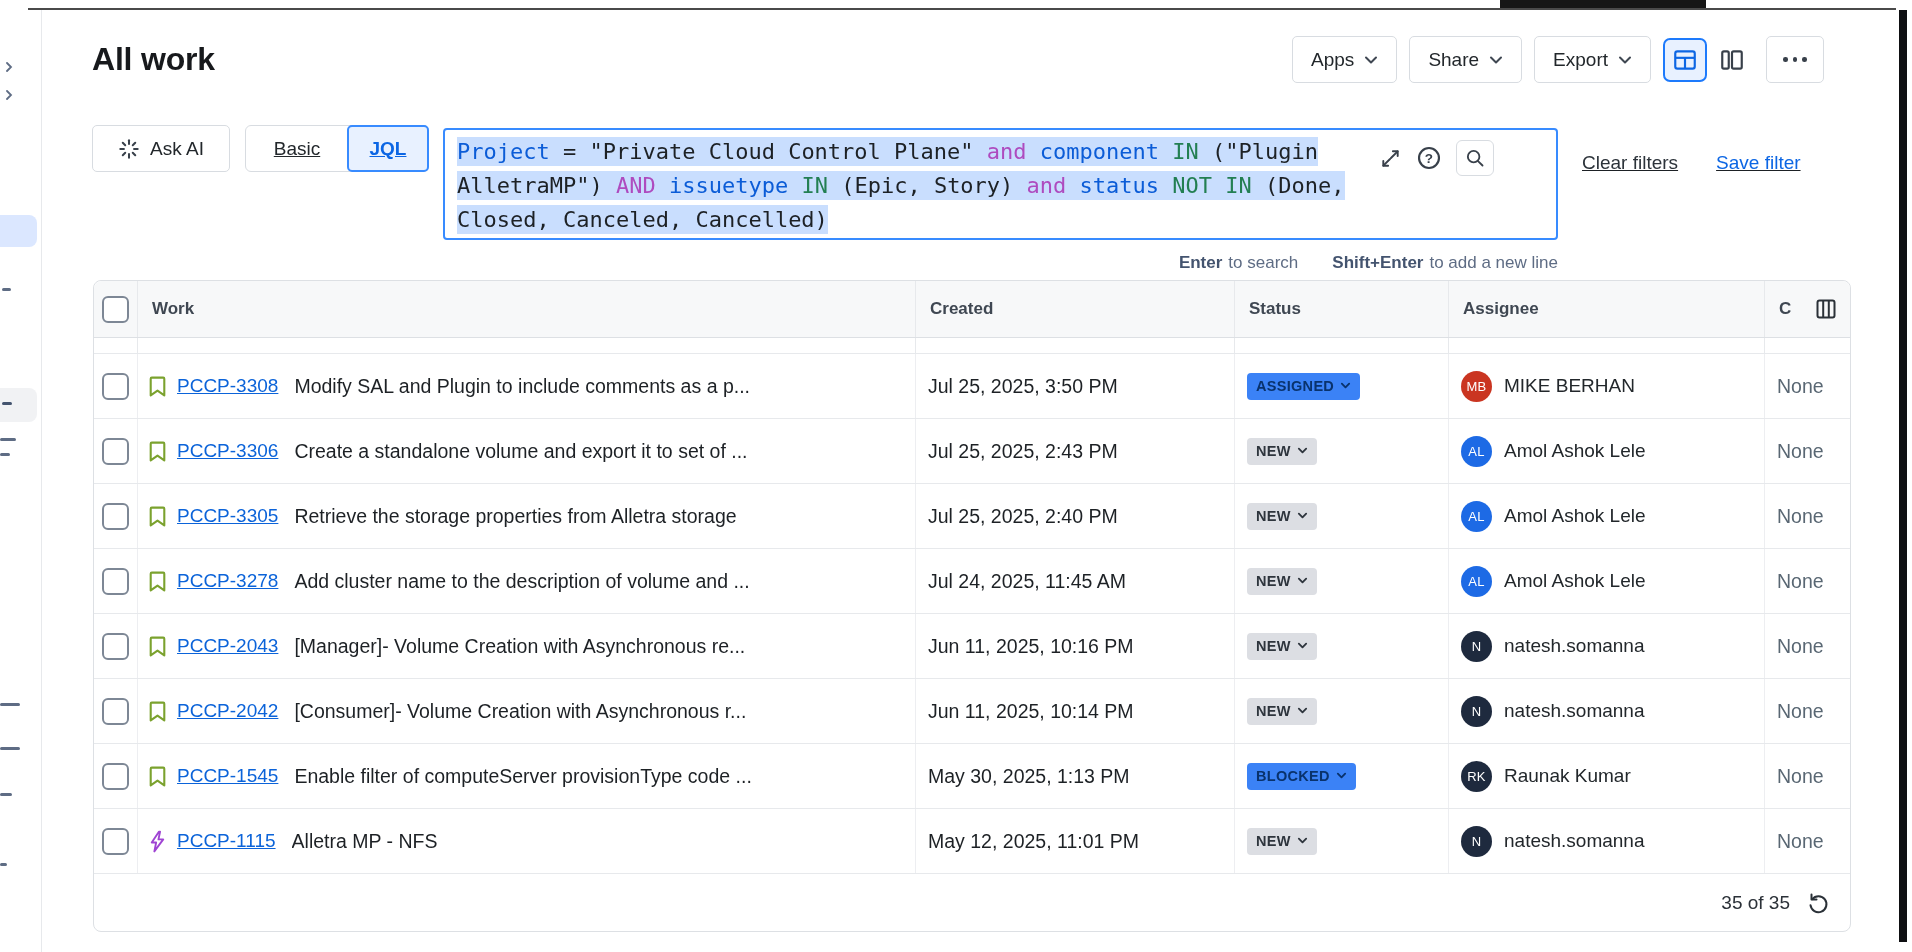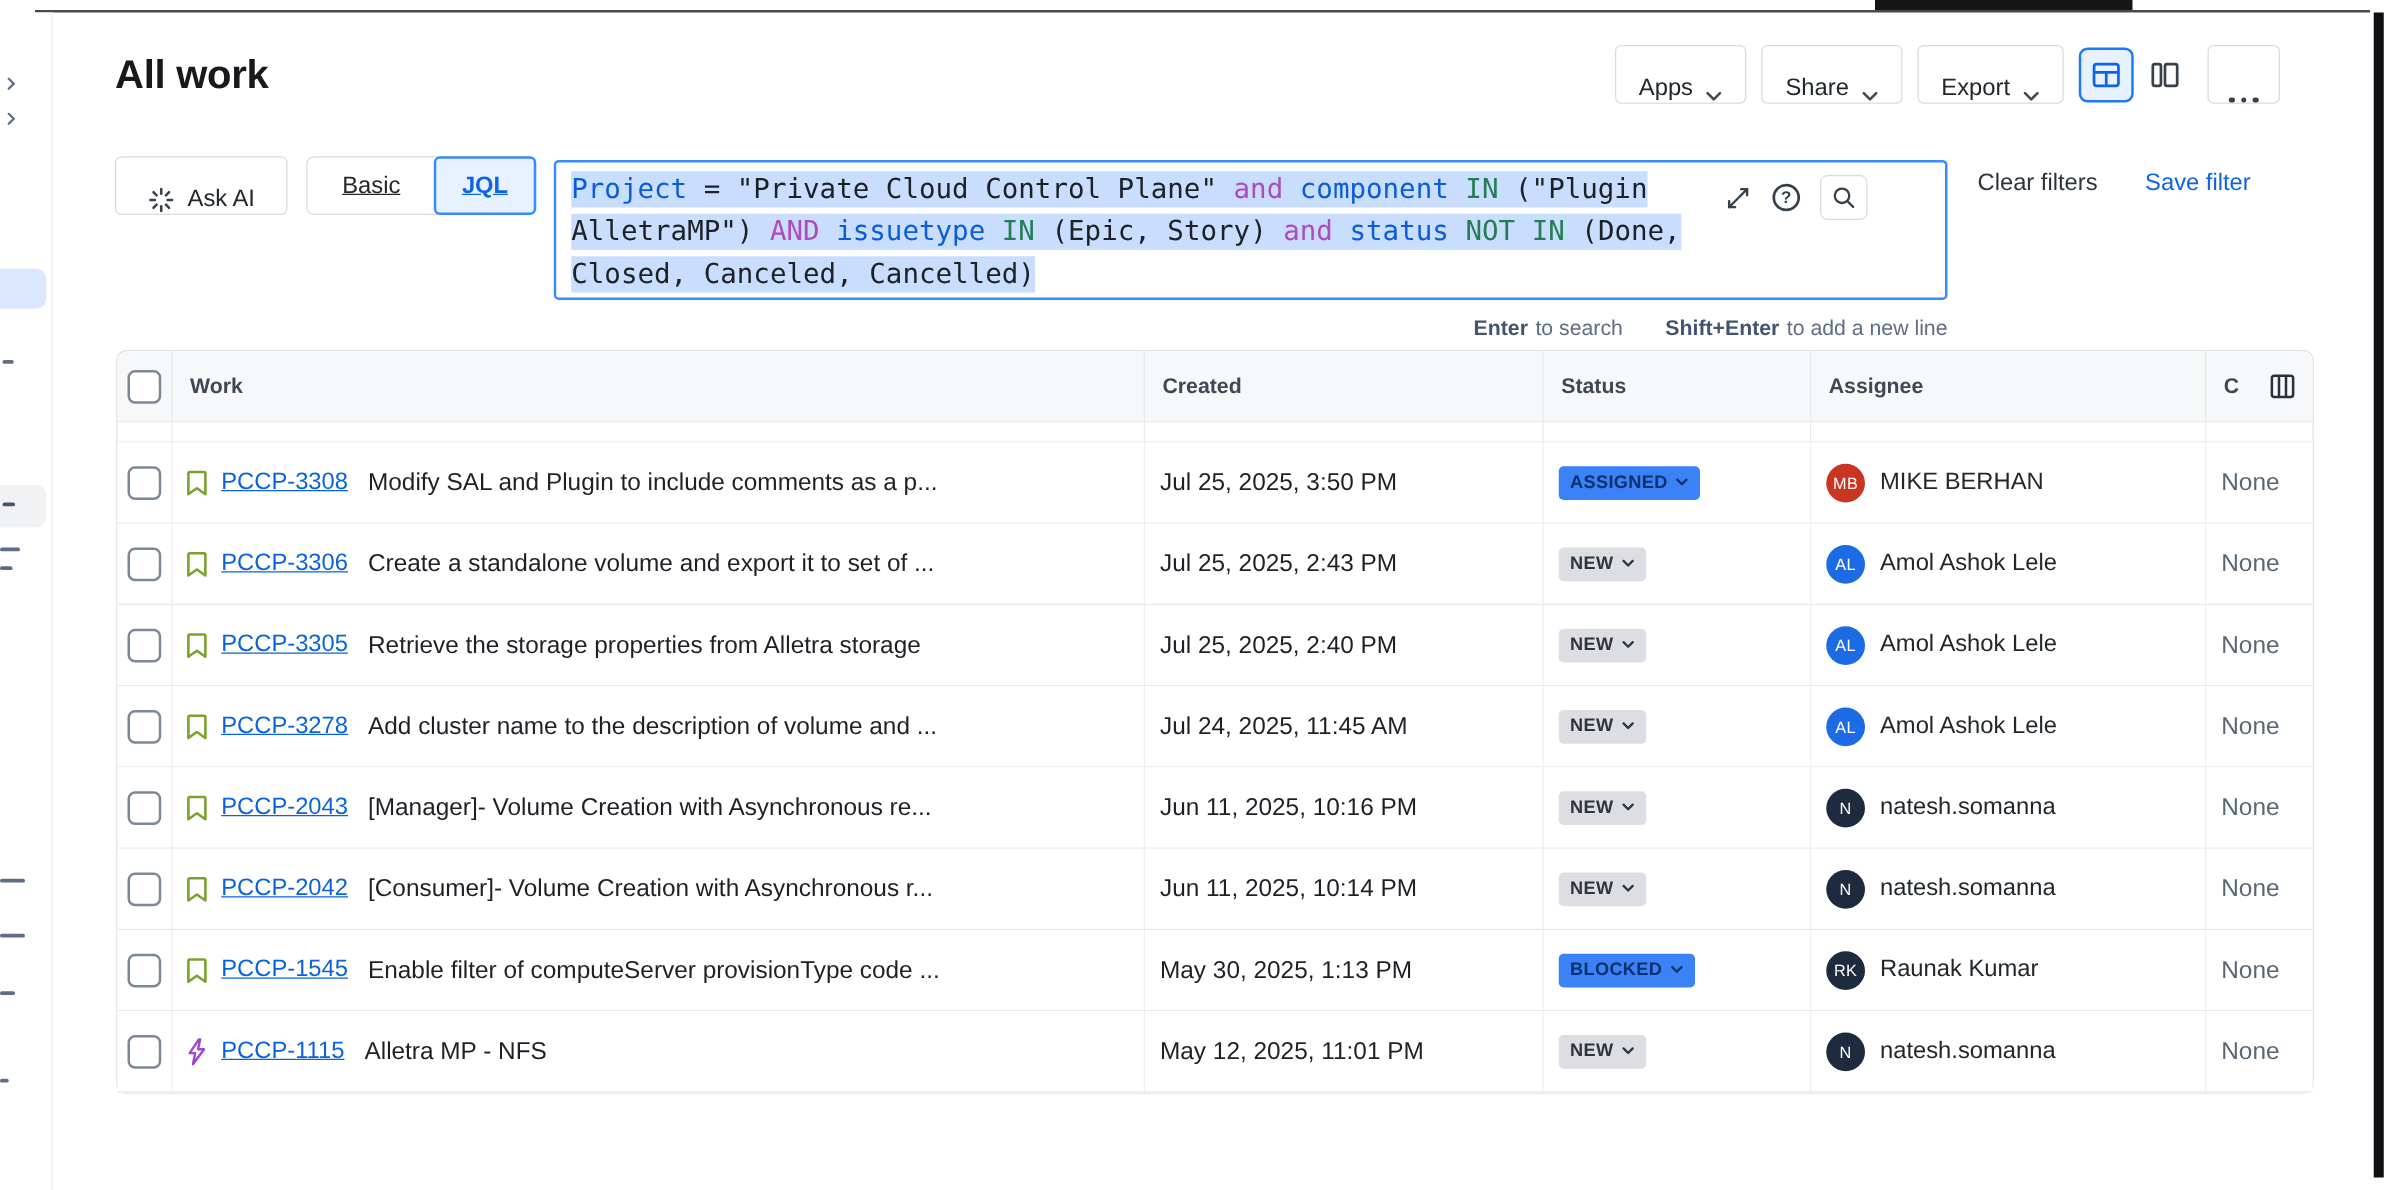--- a/index.html
+++ b/index.html
@@ -19,21 +19,21 @@
   .frag.block-gray{background:#F1F2F4;border-radius:0 8px 8px 0;}
   .chev-frag{position:absolute;width:10px;height:10px;}
   .chev-frag svg{display:block;}
 
   
   .main{position:absolute;left:41px;top:0;right:0;bottom:0;}
 
   .topbar{position:absolute;left:51px;top:36px;right:88px;display:flex;align-items:flex-start;}
   .title{margin:0;font-size:32px;line-height:47px;font-weight:800;color:#17191C;letter-spacing:-.2px;}
   .controls{margin-left:auto;display:flex;align-items:center;gap:12px;height:47px;}
-  .btn{display:inline-flex;align-items:flex-end;gap:10px;height:47px;padding:0 18px;background:#fff;
+  .btn{display:inline-flex;align-items:center;gap:10px;height:47px;padding:0 18px;background:#fff;
        border:1px solid #D8DCE1;border-radius:5px;font-family:inherit;font-size:19px;font-weight:500;color:#22272B;cursor:pointer;}
   .btn .chevicon{margin-top:2px;}
   .viewgroup{display:flex;align-items:center;gap:3px;}
   .viewbtn{display:inline-flex;align-items:center;justify-content:center;width:44px;height:44px;background:#fff;
            border:2px solid transparent;border-radius:7px;cursor:pointer;padding:0;}
   .viewbtn.active{background:#E8F1FF;border-color:#1D7AFC;}
   .morebtn{width:58px;justify-content:center;gap:5px;padding:0;}
   .dot{width:4.5px;height:4.5px;border-radius:50%;background:#38404A;display:inline-block;}
 
   
@@ -54,21 +54,21 @@
   .tok-plain{color:#1D2125;}
   .editor-icons{position:absolute;top:10px;right:62px;display:flex;align-items:center;gap:14px;}
   .icon-plain{display:inline-flex;align-items:center;justify-content:center;background:none;border:none;padding:0;cursor:pointer;}
   .searchbtn{width:38px;height:36px;border:1px solid #D8DCE1;border-radius:6px;background:#fff;display:inline-flex;align-items:center;justify-content:center;cursor:pointer;}
 
   .hints{margin-top:13px;text-align:right;font-size:17px;color:#5E6C84;}
   .hints .hk{font-weight:700;color:#44546F;}
   .hints .ht{margin-left:6px;}
   .hints .hgap{display:inline-block;width:34px;}
 
-  .filter-links{position:absolute;left:1541px;top:136px;display:flex;gap:38px;}
+  .filter-links{position:absolute;left:1541px;top:152px;display:flex;gap:38px;text-decoration:underline;}
   .linkbtn{background:none;border:none;padding:0;font-family:inherit;font-size:19px;font-weight:500;cursor:pointer;}
   .linkbtn.dark{color:#2C333A;}
   .linkbtn.blue{color:#0C66E4;}
 
   
   .table{position:absolute;left:52px;top:280px;width:1758px;border:1px solid #DDE0E4;border-radius:8px;background:#fff;box-sizing:border-box;}
   .thead{display:flex;height:56px;background:#F7F8F9;border-bottom:1px solid #DDE0E4;border-radius:8px 8px 0 0;}
   .hc{display:flex;align-items:center;box-sizing:border-box;padding:0 14px;border-right:1px solid #E7E9EC;
       font-size:17px;font-weight:700;color:#3F4752;cursor:pointer;}
   .c1{flex:0 0 44px;}
@@ -487,16 +487,27 @@
             <div class="cell c5">
               <span class="avatar" style="background:#1E2A3E">N</span>
               <span class="aname">natesh.somanna</span>
             </div>
             <div class="cell c6">
               <span class="none-val">None</span>
             </div>
           </div>
         </div>
 
+      <div class="tfoot">
+        <span class="count">35 of 35</span>
+        <button class="refreshbtn">
+          <svg width="24" height="24" viewBox="0 0 24 24">
+            <g fill="none" stroke="#2B3138" stroke-width="2" stroke-linecap="round" stroke-linejoin="round">
+              <path d="M5.5 3.5v5h5"></path>
+              <path d="M6.2 8.2a8 8 0 1 1-1.7 6"></path>
+            </g>
+          </svg>
+        </button>
+      </div>
     </div>
 
   </div>
 </div>
 
 </body></html>

